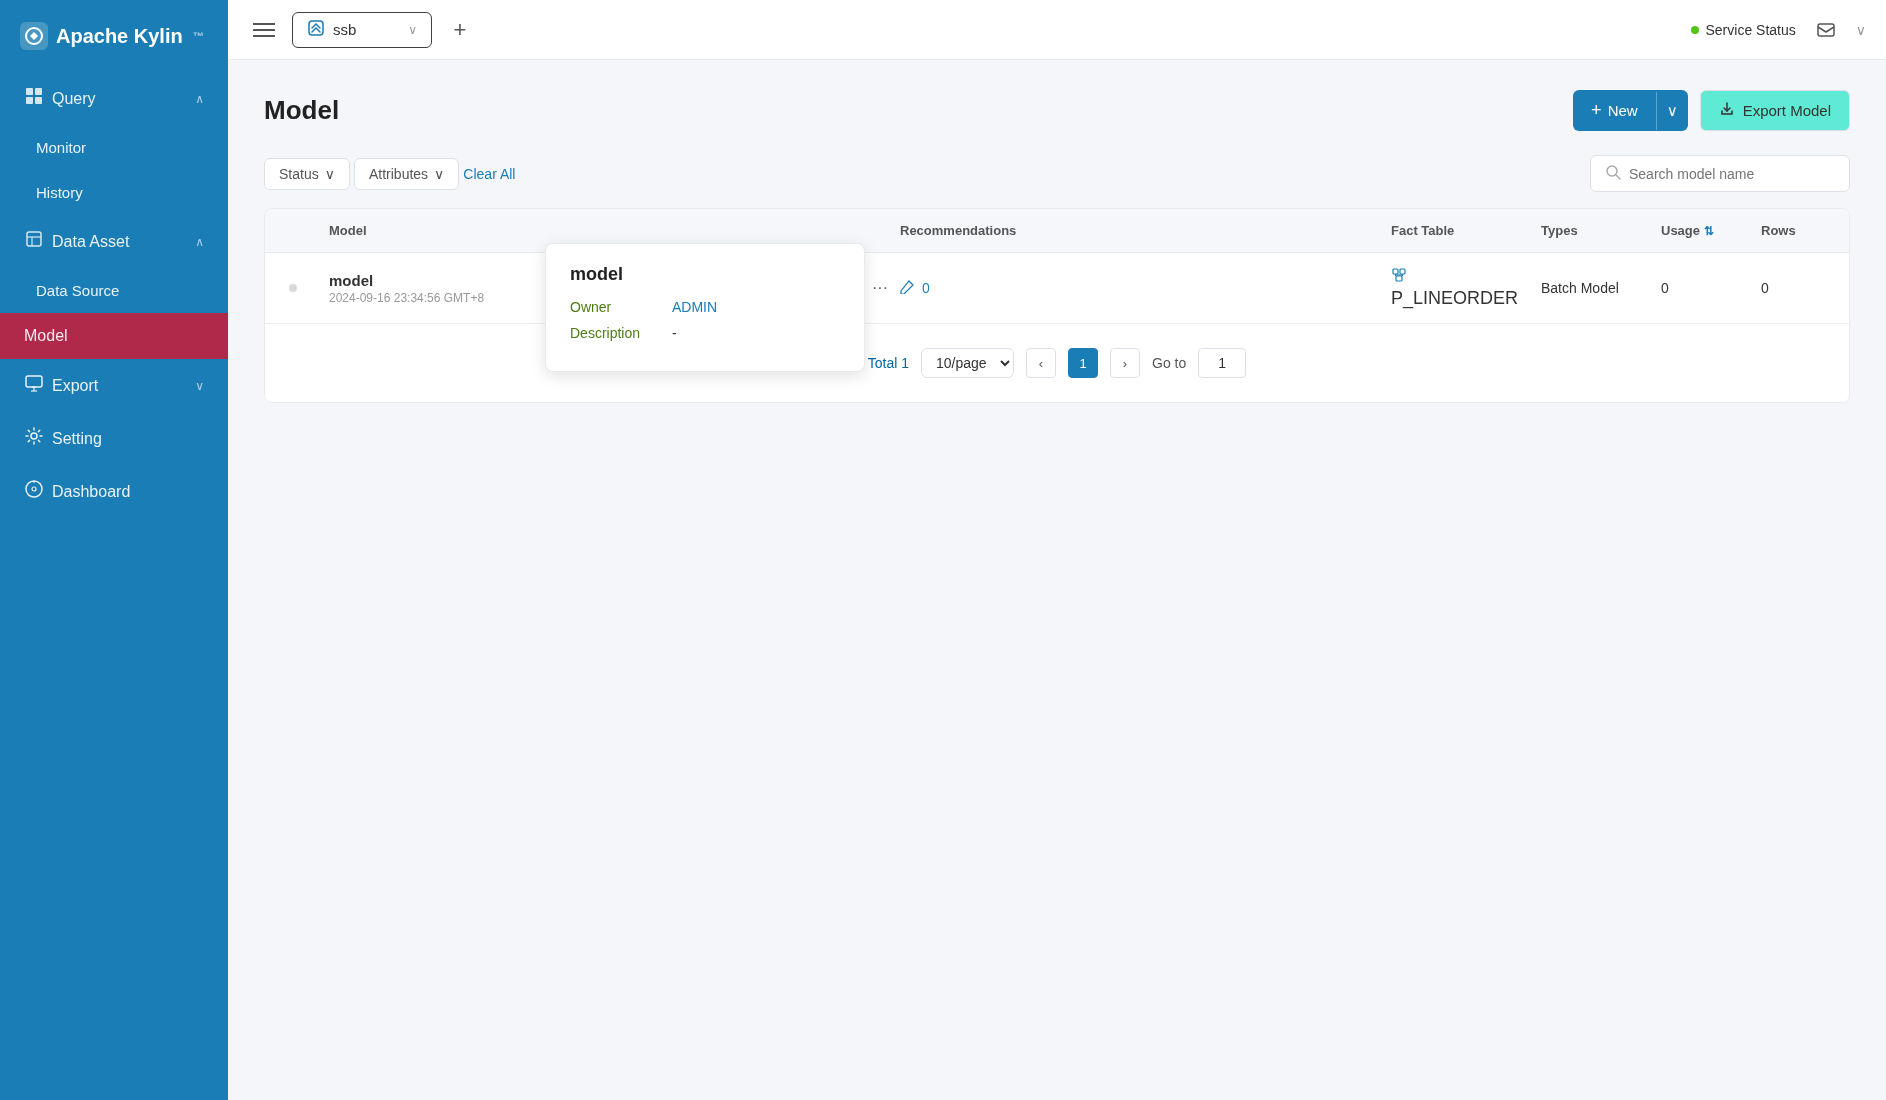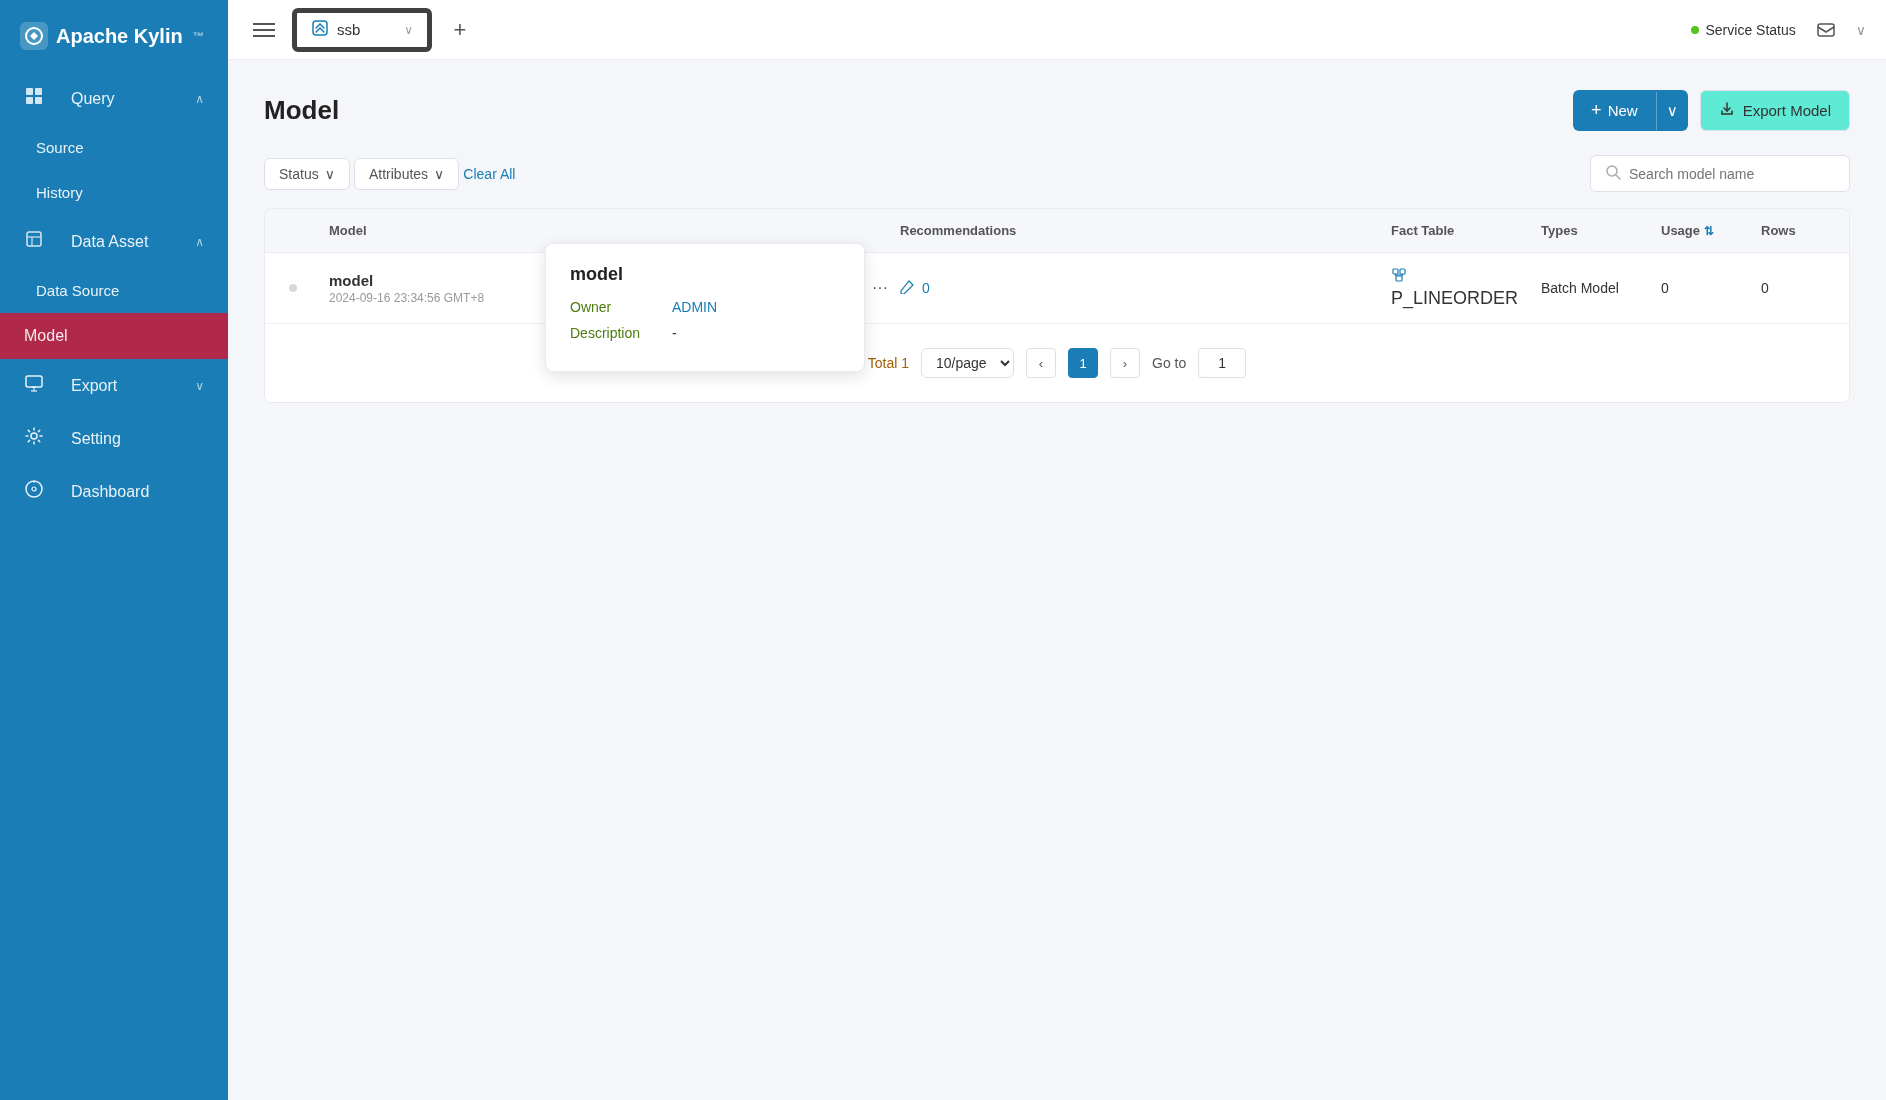--- a/index.html
+++ b/index.html
@@ -31,21 +31,21 @@
       display: flex; align-items: center; justify-content: center;
       font-size: 14px;
     }
     .sidebar-item {
       display: flex;
       align-items: center;
       padding: 14px 24px;
       cursor: pointer;
       font-size: 16px;
       color: rgba(255,255,255,0.9);
-      gap: 27px;
+      gap: 8px;
       transition: background 0.2s;
     }
     .sidebar-item.active { background: #b0284a; }
     .sidebar-item .icon { font-size: 18px; opacity: 0.9; }
     .sidebar-item .chevron { margin-left: auto; font-size: 12px; opacity: 0.7; }
     .sidebar-item.sub { padding-left: 36px; font-size: 15px; }
 
     
     .main {
       flex: 1;
@@ -70,21 +70,21 @@
       display: flex; align-items: center; justify-content: center;
       cursor: pointer;
       color: #666;
       font-size: 18px;
     }
     .project-selector {
       display: flex;
       align-items: center;
       gap: 8px;
       background: white;
-      border: 5px solid #404040;
+      border: 1px solid #404040;
       border-radius: 6px;
       padding: 6px 14px;
       cursor: pointer;
       min-width: 140px;
     }
     .project-selector .proj-icon { color: #1a7db5; font-size: 16px; }
     .project-selector .proj-name { font-size: 15px; color: #333; }
     .project-selector .proj-chevron { margin-left: auto; color: #999; font-size: 12px; }
     .topbar-add-btn {
       width: 32px; height: 32px;
@@ -259,21 +259,21 @@
 
     
     .pagination {
       display: flex;
       align-items: center;
       justify-content: center;
       gap: 12px;
       padding: 24px;
       background: white;
     }
-    .page-total { font-size: 14px; color: #a16207; }
+    .page-total { font-size: 14px; color: #0369a1; }
     .page-size-select {
       border: 1px solid #dde1e7;
       border-radius: 6px;
       padding: 5px 10px;
       font-size: 14px;
       color: #333;
       background: white;
       cursor: pointer;
     }
     .page-btn {
@@ -337,21 +337,21 @@
         <rect x="2" y="2" width="7" height="7" rx="1" fill="white"></rect>
         <rect x="11" y="2" width="7" height="7" rx="1" fill="white"></rect>
         <rect x="2" y="11" width="7" height="7" rx="1" fill="white"></rect>
         <rect x="11" y="11" width="7" height="7" rx="1" fill="white"></rect>
       </svg>
     </span>
     <span>Query</span>
     <span class="chevron">∧</span>
   </div>
   <div class="sidebar-item sub">
-    <span>Source</span>
+    <span>Monitor</span>
   </div>
   <div class="sidebar-item sub">
     <span>History</span>
   </div>
 
   <div class="sidebar-item">
     <span class="icon">
       <svg width="20" height="20" viewBox="0 0 20 20" fill="white" opacity="0.9">
         <rect x="3" y="3" width="14" height="14" rx="2" fill="none" stroke="white" stroke-width="1.5"></rect>
         <line x1="3" y1="8" x2="17" y2="8" stroke="white" stroke-width="1.2"></line>

